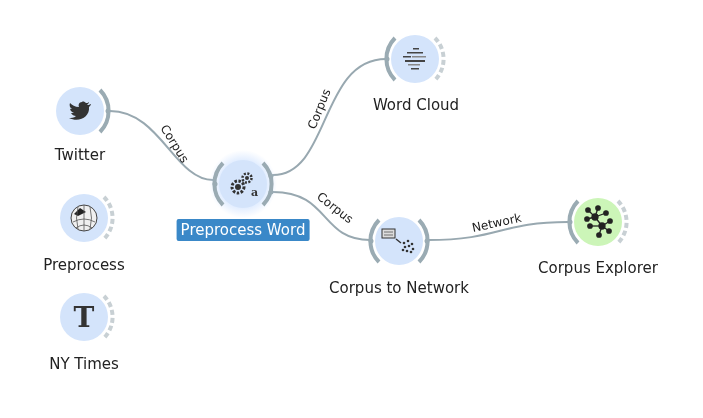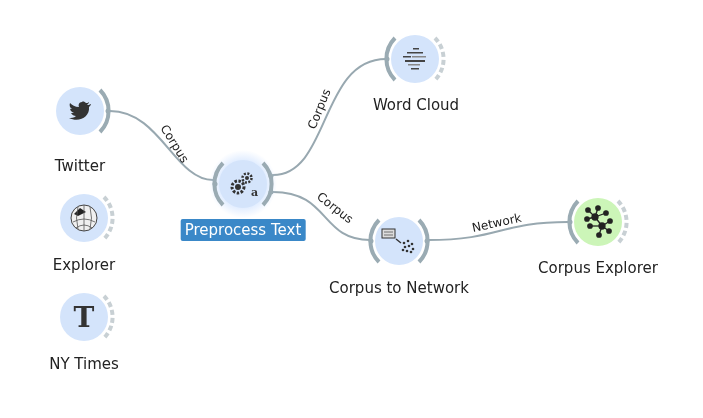--- a/index.html
+++ b/index.html
@@ -139,19 +139,19 @@
       <circle cx="587" cy="219" r="2.2"></circle>
         <circle cx="606" cy="213" r="2.2"></circle>
       <circle cx="610" cy="221" r="2.2"></circle>
         <circle cx="609" cy="231" r="2.2"></circle>
       <circle cx="599" cy="235" r="2.2"></circle>
         <circle cx="590" cy="226" r="2.2"></circle>
     </g>
   </g>
 </svg>
 
-<div class="node-label" style="left:80px; top:157px;">Twitter</div>
-<div class="node-label" style="left:84px; top:256px;">Explorer</div>
+<div class="node-label" style="left:80px; top:146px;">Twitter</div>
+<div class="node-label" style="left:84px; top:256px;">Preprocess</div>
 <div class="node-label" style="left:84px; top:355px;text-align:center;">NY Times</div>
-<div class="node-label selected" style="left:243px; top:219px;">Preprocess Text</div>
+<div class="node-label selected" style="left:243px; top:219px;">Preprocess Word</div>
 <div class="node-label" style="left:416px; top:96px;">Word Cloud</div>
 <div class="node-label" style="left:399px; top:279px;">Corpus to Network</div>
 <div class="node-label" style="left:598px; top:259px;">Corpus Explorer</div>
 
 </body></html>

